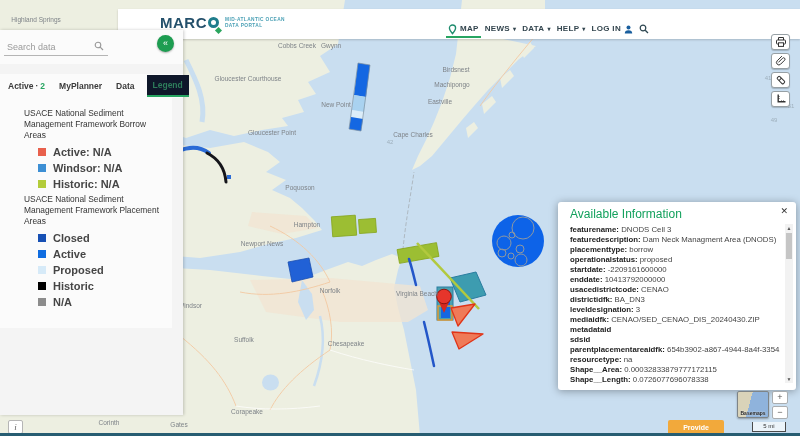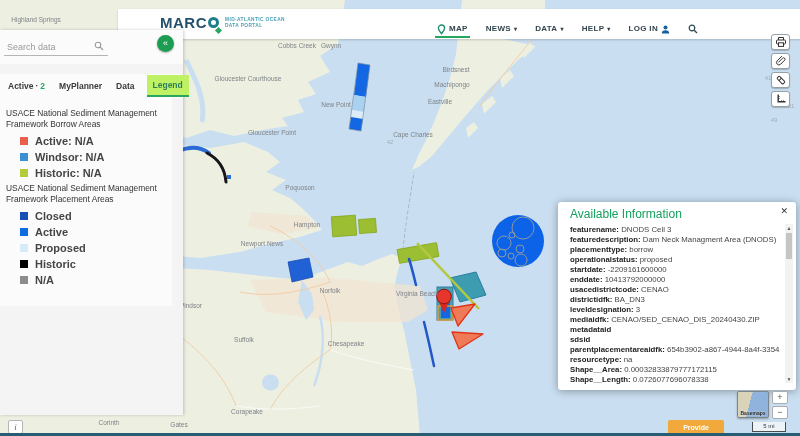--- a/index.html
+++ b/index.html
@@ -13,38 +13,38 @@
   .town{position:absolute;transform:translate(-50%,-50%);font-size:6.5px;color:#7e8388;white-space:nowrap;}
   .depth{position:absolute;transform:translate(-50%,-50%);font-size:6px;color:#9fb0bd;}
 
   
   .header{position:absolute;left:118px;top:0;width:682px;height:30px;background:#ffffff;box-shadow:0 1px 2px rgba(0,0,0,.18);margin-top:9px;}
   .logo{position:absolute;left:42px;top:5px;display:flex;align-items:center;}
   .logo-text{font-size:15px;font-weight:bold;color:#24506b;letter-spacing:.5px;}
   .logo-pin{position:relative;width:11px;height:11px;border:3px solid #1f7d8c;border-radius:50%;margin-left:1px;}
   .logo-pin::after{content:"";position:absolute;left:5px;top:8px;width:5px;height:5px;background:#2aa55e;transform:rotate(45deg);}
   .logo-sub{margin-left:6px;font-size:4.8px;line-height:1.25;color:#4aa0b5;text-transform:uppercase;letter-spacing:.4px;font-weight:bold;}
-  .nav{position:absolute;left:319px;top:0;height:40px;display:flex;align-items:center;gap:18px;}
+  .nav{position:absolute;left:330px;top:0;height:40px;display:flex;align-items:center;gap:6px;}
   .nav-item{display:flex;align-items:center;gap:3px;font-size:8px;font-weight:bold;color:#33454e;letter-spacing:.3px;position:relative;height:30px;line-height:30px;}
   .nav-item .caret{font-size:6px;color:#33454e;}
   .nav-item.active::after{content:"";position:absolute;left:-2px;right:-2px;bottom:6px;height:2.5px;background:#27a561;}
   .icon-svg{display:block;}
 
   
   .sidebar{position:absolute;left:0;top:30px;width:183px;height:385px;background:#f4f4f4;box-shadow:1px 0 3px rgba(0,0,0,.2);}
   .search-row{position:absolute;left:0;top:0;width:183px;height:34px;background:#fbfbfb;}
   .search-box{position:absolute;left:4px;top:8px;width:104px;height:18px;border-bottom:1px solid #b5b5b5;font-size:9px;color:#9a9a9a;line-height:18px;padding-left:3px;}
   .search-mag{position:absolute;left:94px;top:11px;}
   .collapse-btn{position:absolute;right:9px;top:5px;width:17px;height:17px;border-radius:50%;background:#1d9d51;color:#fff;font-size:9px;text-align:center;line-height:16px;box-shadow:0 1px 2px rgba(0,0,0,.3);}
   .tabs{position:absolute;left:0;top:44px;width:183px;height:24px;background:#fbfbfb;display:flex;align-items:center;padding:0 6px;gap:10px;}
   .tab{font-size:8.5px;font-weight:bold;color:#3a3a3a;padding:5px 2px;}
   .tab .sep{color:#3a3a3a;margin:0 2px;}
   .tab .cnt{color:#27a561;}
-  .tab.active{background:#bef264;color:#2e7d5b;border-bottom:2px solid #27a561;padding:5px 6px;}
-  .legend-body{position:absolute;left:0;top:68px;width:172px;background:#fbfbfb;padding:6px 6px 16px 6px;}
+  .tab.active{background:#0f172a;color:#2e7d5b;border-bottom:2px solid #27a561;padding:5px 6px;}
+  .legend-body{position:absolute;left:0;top:68px;width:172px;background:#fbfbfb;padding:6px 6px 16px 24px;}
   .leg-title{font-size:8.4px;color:#333;line-height:1.3;margin:4px 0 5px 0;}
   .leg-item{display:flex;align-items:center;margin:0 0 4px 14px;}
   .leg-swatch{width:8px;height:8px;margin-right:7px;flex:0 0 auto;}
   .leg-label{font-size:11px;font-weight:bold;color:#454545;}
 
   
   .tools{position:absolute;right:10px;top:34px;display:flex;flex-direction:column;gap:3px;}
   .tool-btn{width:19px;height:16px;background:#fff;border:1px solid #97a0a5;border-radius:3px;display:flex;align-items:center;justify-content:center;box-shadow:0 1px 1px rgba(0,0,0,.2);}
 
   

